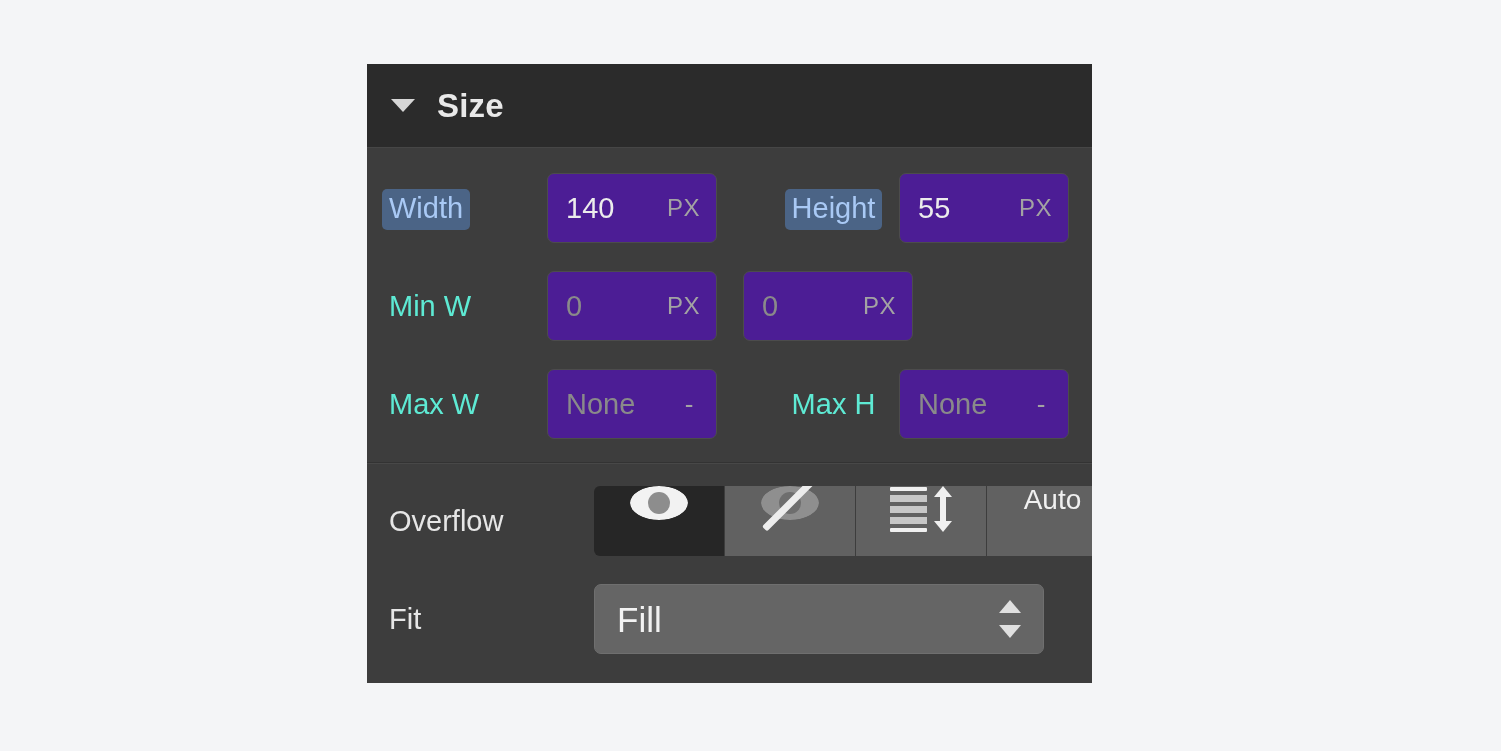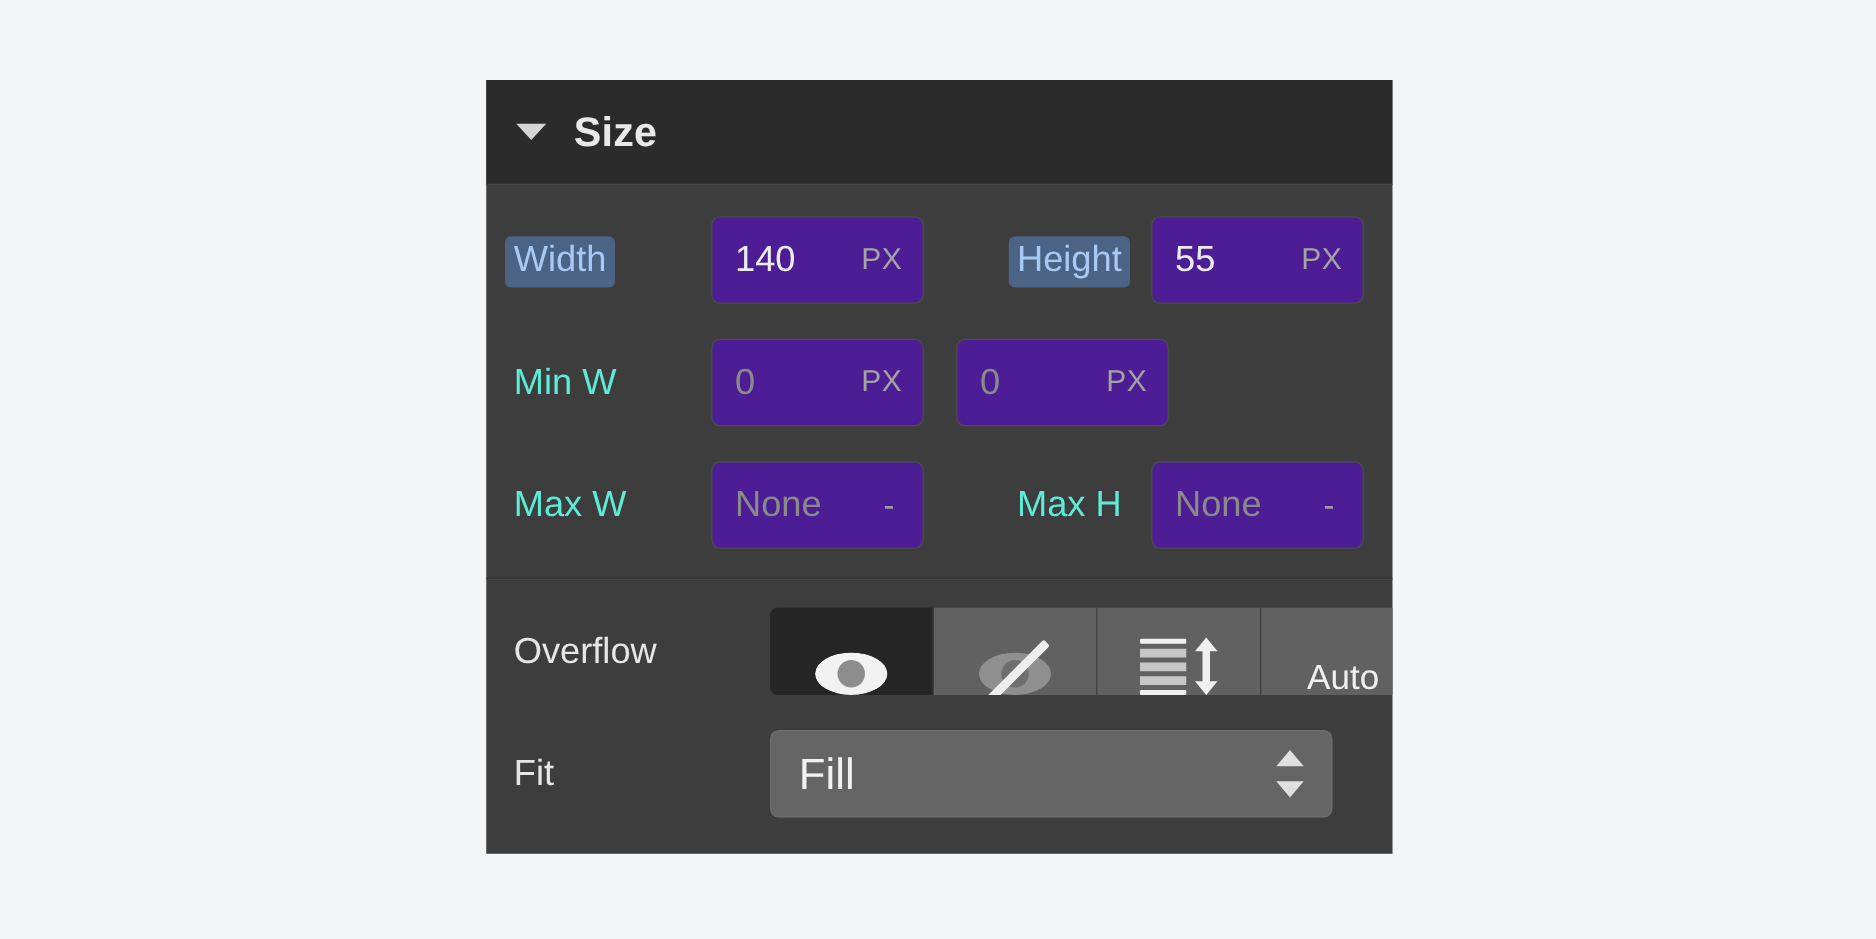--- a/index.html
+++ b/index.html
@@ -17,21 +17,21 @@
 
   #stage {
     position: relative;
     width: 1501px;
     height: 751px;
   }
 
   
   .panel {
     position: absolute;
-    left: 389px;
+    left: 367px;
     top: 64px;
     width: 725px;
     height: 619px;
     background: #3d3d3d;
     box-sizing: border-box;
     overflow: hidden;
   }
 
   
   .panel-header {
@@ -178,21 +178,21 @@
     border-radius: 6px;
     overflow: hidden;
     flex: none;
   }
   .seg {
     width: 131px;
     height: 70px;
     background: #616161;
     border-right: 1px solid #3d3d3d;
     display: flex;
-    align-items: flex-end;
+    align-items: flex-start;
     justify-content: center;
     box-sizing: border-box;
   }
   .seg:last-child { border-right: none; }
   .seg.active { background: #262626; }
   .seg-text {
     color: #f0f0f0;
     font-size: 28px;
     line-height: 1;
   }

